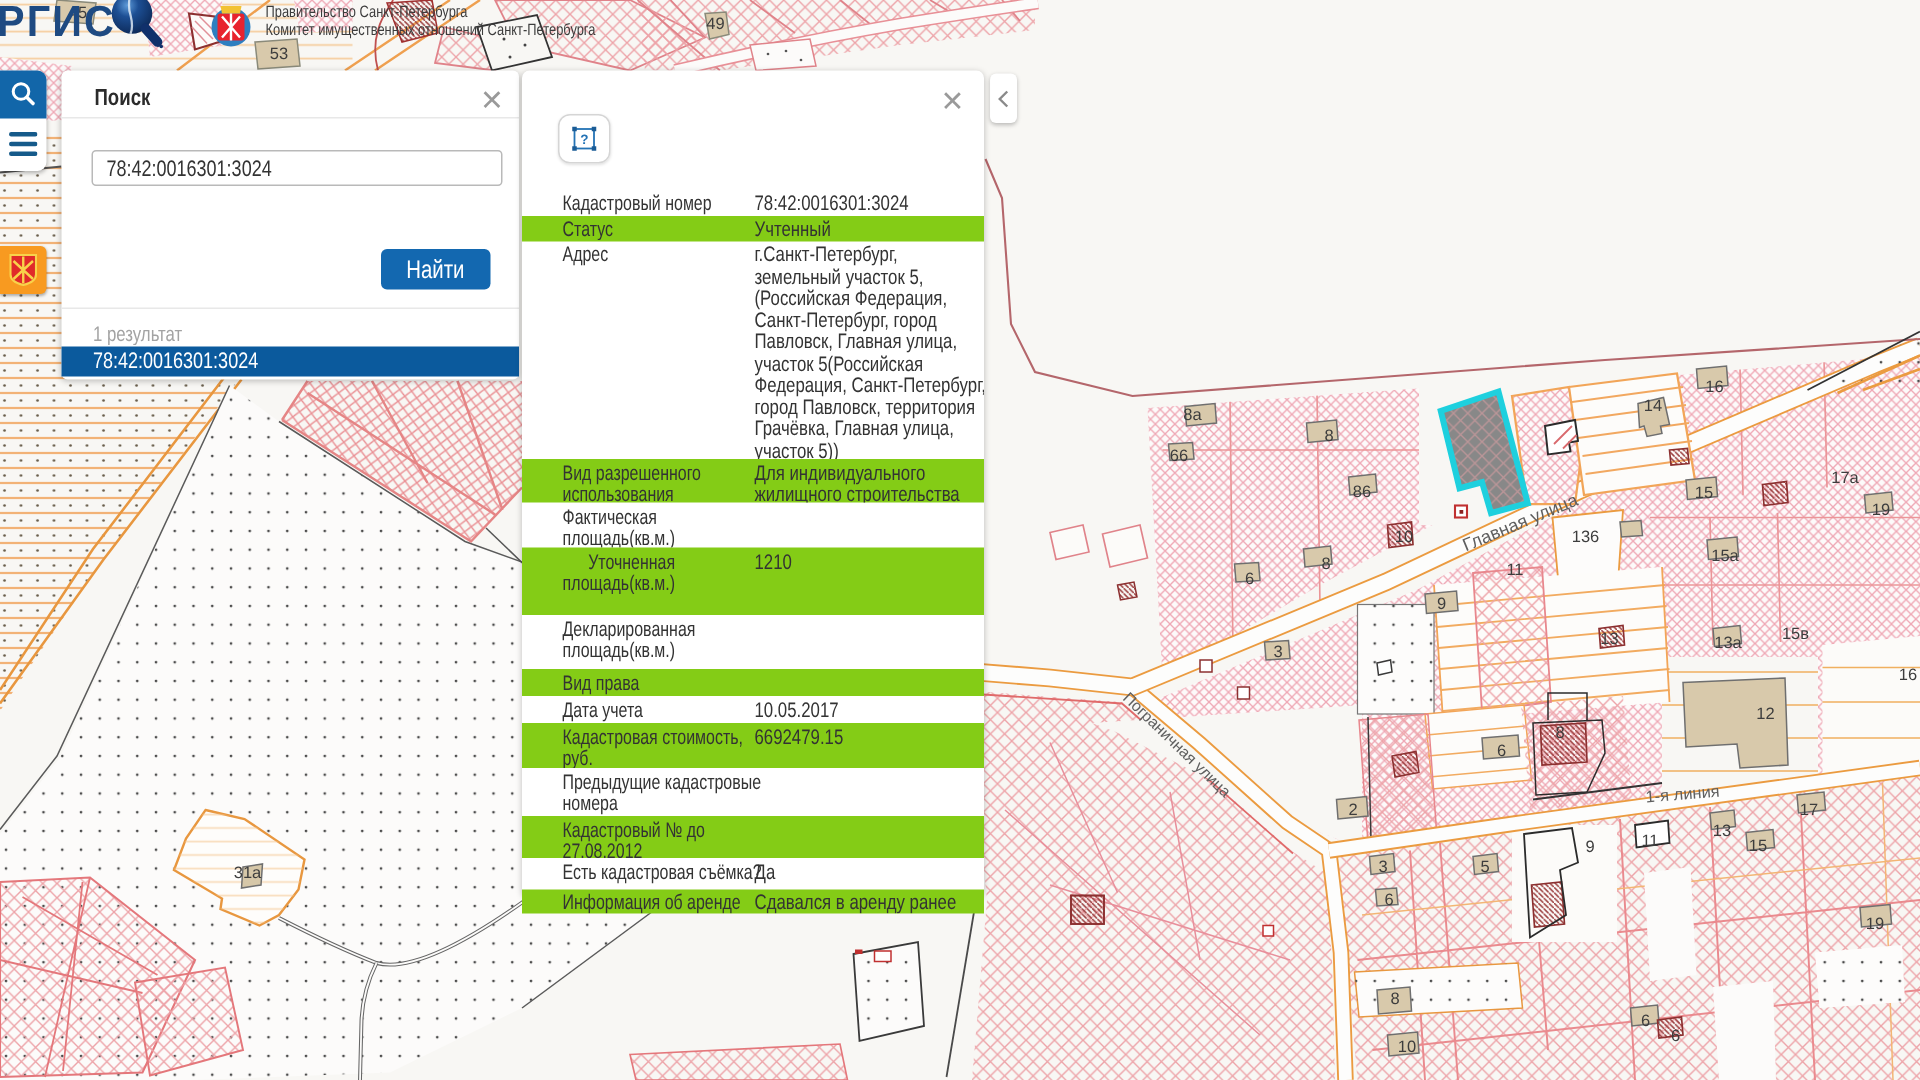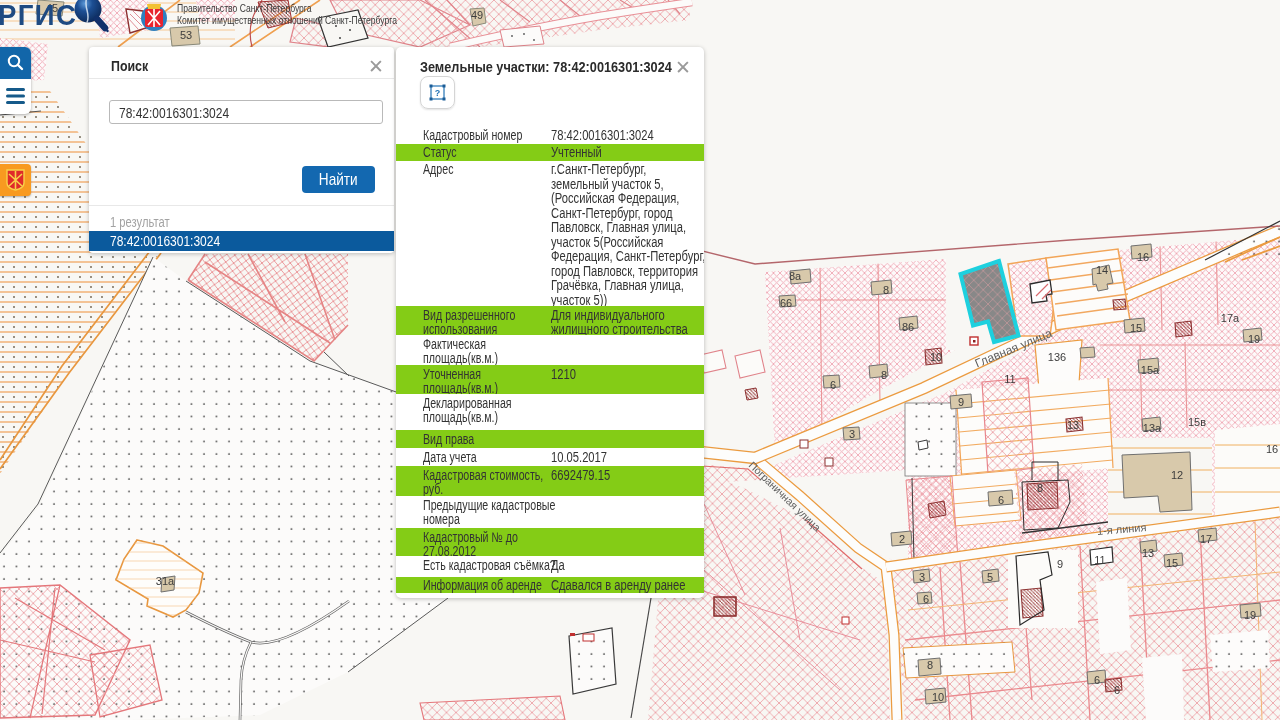--- a/index.html
+++ b/index.html
@@ -1,20 +1,20 @@
 <!DOCTYPE html>
 <html><head>
 <meta charset="utf-8">
 <style>
   html,body{margin:0;padding:0;width:1280px;height:720px;overflow:hidden;
     font-family:"Liberation Sans",sans-serif;}
   #stage{position:relative;width:1280px;height:720px;background:#f8f7f4;overflow:hidden;}
   #map{position:absolute;left:0;top:0;}
   .panel{position:absolute;background:#fff;border-radius:4px;
-    box-shadow:0 1px 4px rgba(0,0,0,.25);margin-left:48px;}
+    box-shadow:0 1px 4px rgba(0,0,0,.25);}
   .ptitle{font-size:15.5px;font-weight:bold;color:#2b2b2b;}
   .xbtn{position:absolute;color:#9a9a9a;font-size:19px;font-weight:400;}
   .row{position:relative;overflow:hidden;box-sizing:border-box;}
   .row.g{background:#84cc16;}
   .lb{position:absolute;left:27px;top:1.5px;display:inline-block;transform:scaleX(0.76);transform-origin:0 0;white-space:nowrap;}
   .vl{position:absolute;left:155px;top:1.5px;display:inline-block;transform:scaleX(0.8);transform-origin:0 0;white-space:nowrap;}
   .sx{display:inline-block;transform:scaleX(0.8);transform-origin:0 0;white-space:nowrap;}
   .sxc{display:inline-block;transform:scaleX(0.8);transform-origin:50% 50%;white-space:nowrap;}
 </style>
 </head>
@@ -339,21 +339,20 @@
   <div style="position:absolute;left:0;top:184px;width:305px;height:20px;background:#0b5a9d;color:#fff;font-size:15px;line-height:20px;padding-left:21px;box-sizing:border-box;"><span class="sx">78:42:0016301:3024</span></div>
 </div>
 
 <div style="position:absolute;left:660px;top:49px;width:18px;height:33px;background:#fff;border-radius:4px;box-shadow:0 1px 3px rgba(0,0,0,.25);">
   <svg style="position:absolute;left:5px;top:11px;" width="8" height="12" viewBox="0 0 8 12">
         <path d="M6.5,1 L1.5,6 L6.5,11" stroke="#8a8a8a" stroke-width="1.6" fill="none"></path>
       </svg>
 </div>
 
 <div class="panel" id="infop" style="left:348px;top:47px;width:308px;height:551px;border-radius:5px;">
-  <div class="ptitle" style="position:absolute;left:24px;top:11px;white-space:nowrap;"><span style="display:inline-block;transform:scaleX(0.82);transform-origin:0 0;">Земельные участки: 78:42:0016301:3024</span></div>
   <div class="xbtn" style="right:13px;top:9px;">✕</div>
   <div style="position:absolute;left:24px;top:29px;width:33px;height:31px;border:1px solid #d5d5d5;border-radius:8px;box-shadow:0 1px 2px rgba(0,0,0,.12);">
     <svg style="position:absolute;left:8px;top:7px;" width="17" height="17" viewBox="0 0 17 17">
       <rect x="2" y="2" width="13" height="13" fill="none" stroke="#2473b5" stroke-width="1.2"></rect>
       <rect x="0.5" y="0.5" width="3" height="3" fill="#1b5c96"></rect>
       <rect x="13.5" y="0.5" width="3" height="3" fill="#1b5c96"></rect>
       <rect x="0.5" y="13.5" width="3" height="3" fill="#1b5c96"></rect>
       <rect x="13.5" y="13.5" width="3" height="3" fill="#1b5c96"></rect>
       <text x="8.5" y="12" font-size="9" fill="#2473b5" text-anchor="middle" font-weight="bold">?</text>
     </svg>
@@ -372,21 +371,21 @@
           <span class="vl">г.Санкт-Петербург,<br>земельный участок 5,<br>(Российская Федерация,<br>Санкт-Петербург, город<br>Павловск, Главная улица,<br>участок 5(Российская<br>Федерация, Санкт-Петербург,<br>город Павловск, территория<br>Грачёвка, Главная улица,<br>участок 5))</span>
         </div>
     <div class="row g" style="height:29px;">
           <span class="lb">Вид разрешенного<br>использования</span>
           <span class="vl">Для индивидуального<br>жилищного строительства</span>
         </div>
     <div class="row" style="height:30px;">
           <span class="lb">Фактическая<br>площадь(кв.м.)</span>
           <span class="vl"></span>
         </div>
-    <div class="row g" style="height:29px;">
+    <div class="row g" style="height:45px;text-align:right;">
           <span class="lb">Уточненная<br>площадь(кв.м.)</span>
           <span class="vl">1210</span>
         </div>
     <div class="row" style="height:36px;">
           <span class="lb">Декларированная<br>площадь(кв.м.)</span>
           <span class="vl"></span>
         </div>
     <div class="row g" style="height:18px;">
           <span class="lb">Вид права</span>
           <span class="vl"></span>

